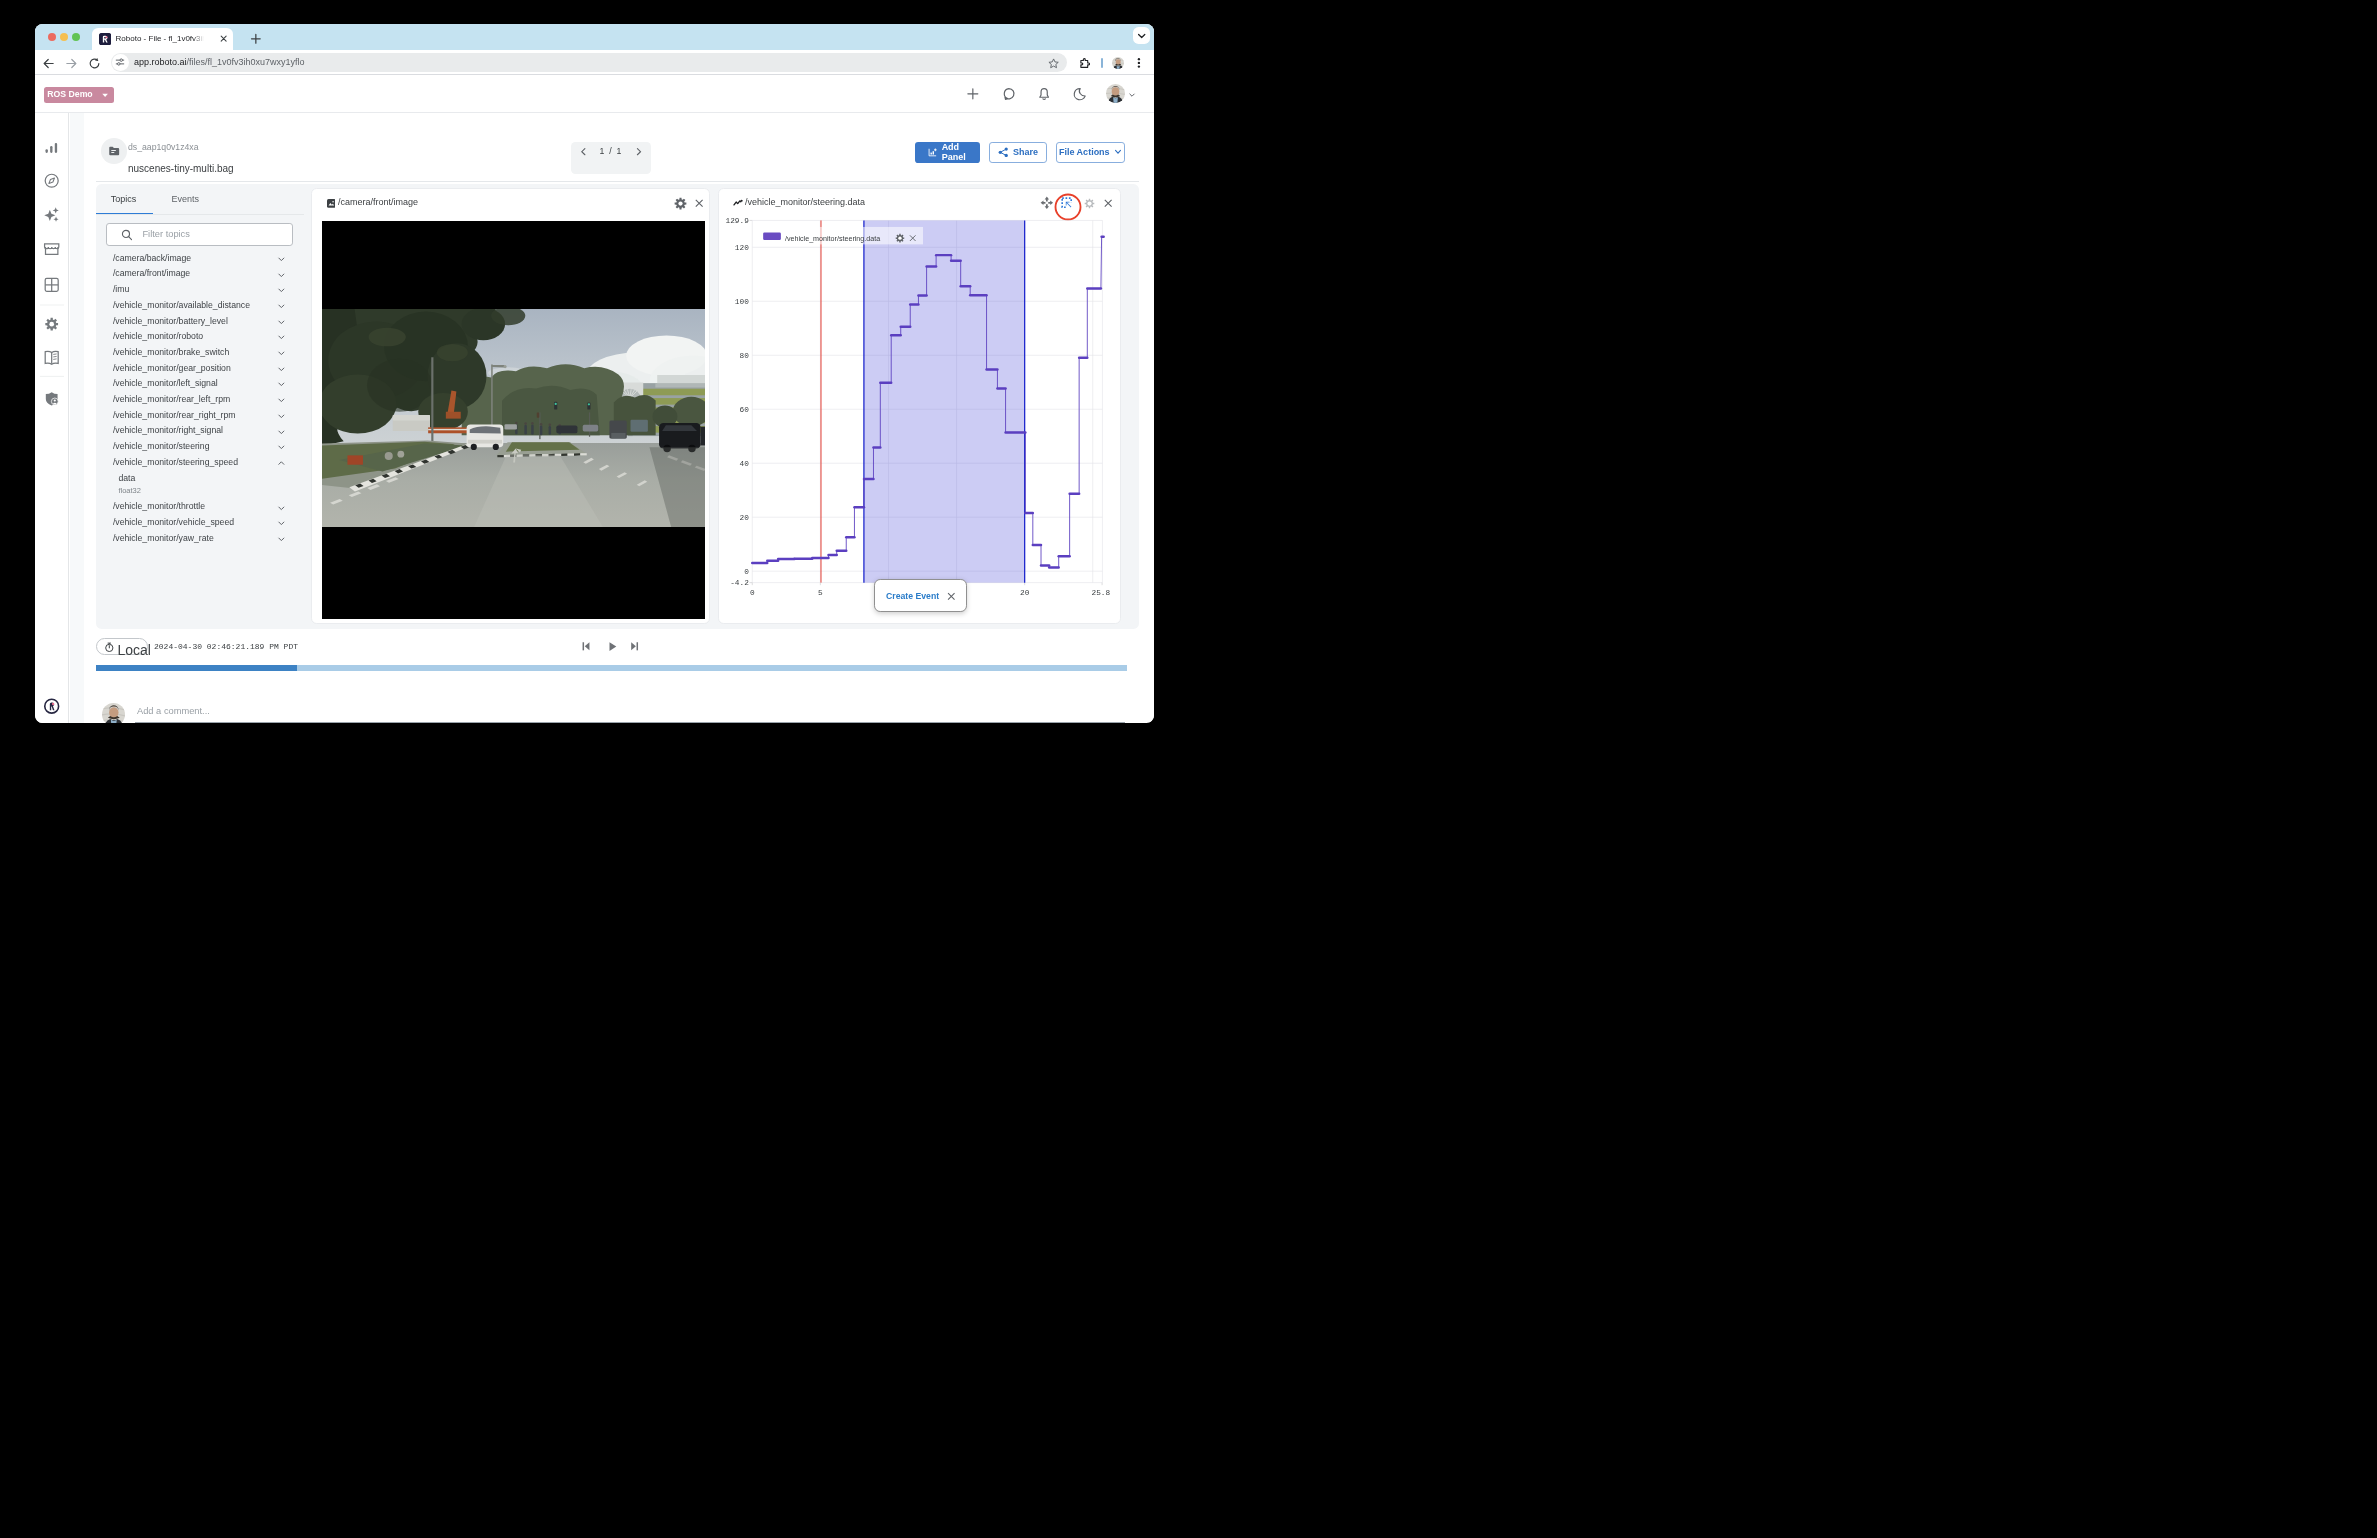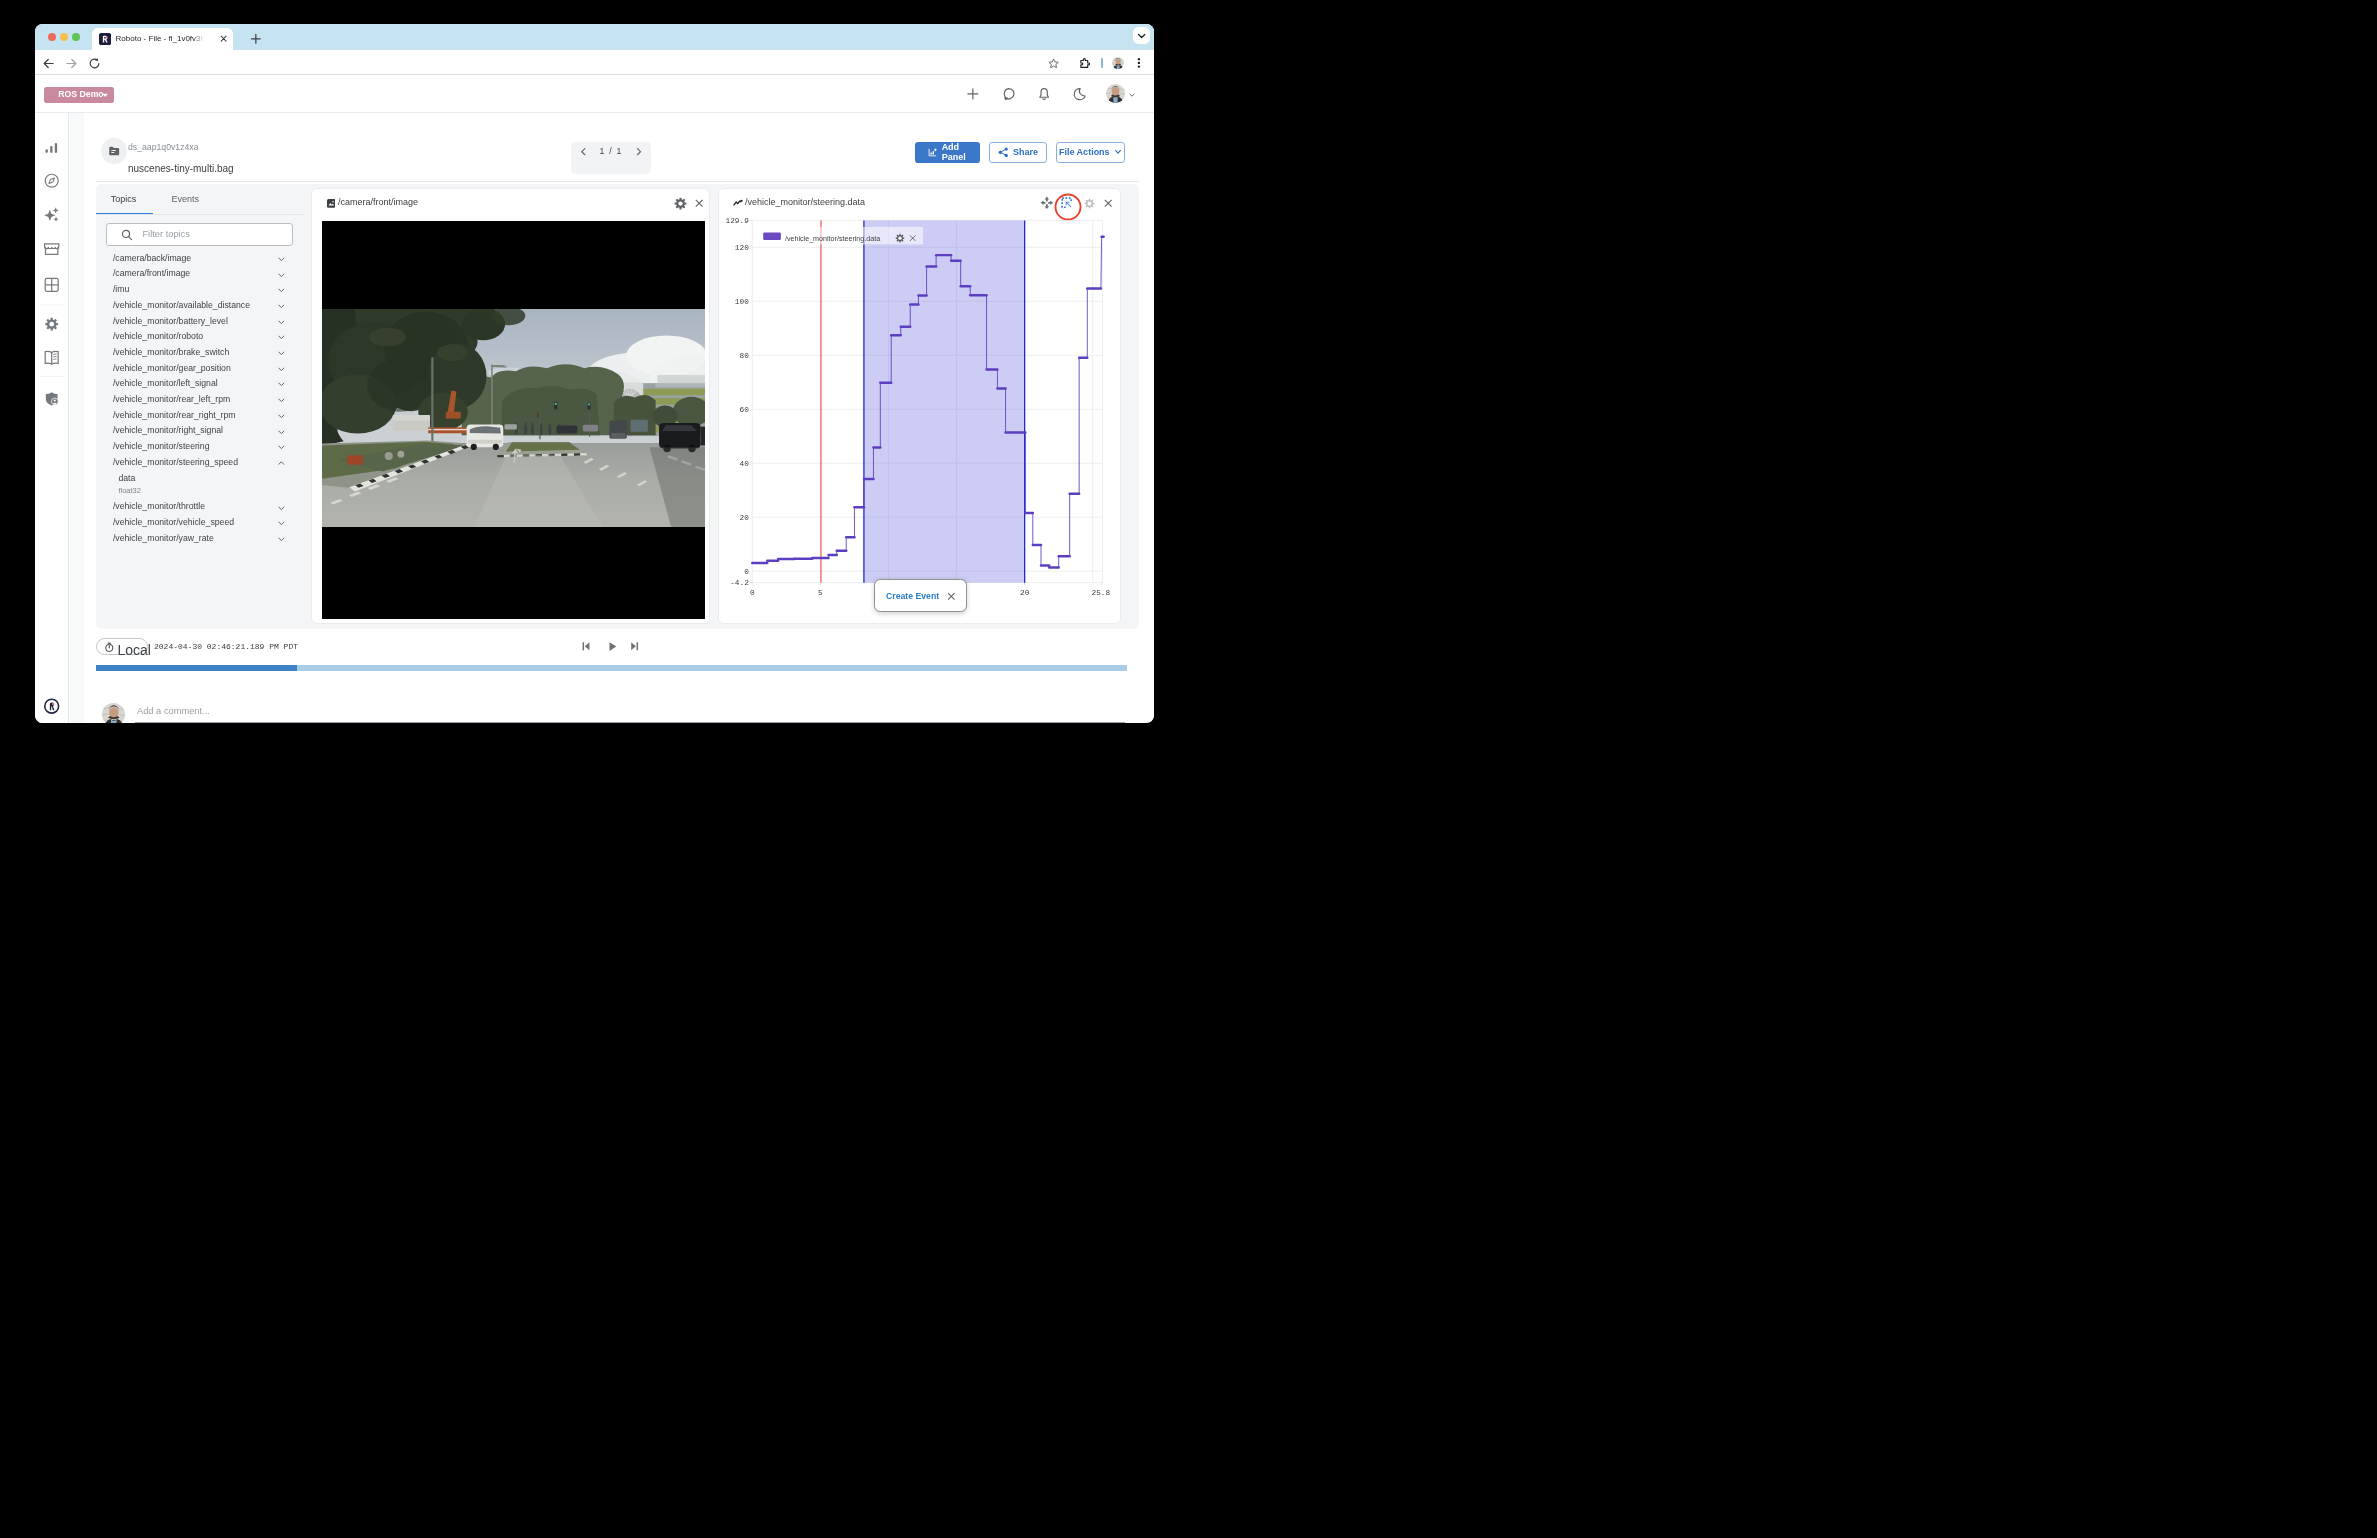--- a/index.html
+++ b/index.html
@@ -14,21 +14,21 @@
 #tab .tx { position:absolute; right:5px; top:6.2px; width:9.3px; height:9.3px; }
 #ntab { position:absolute; left:214px; top:8px; width:13.7px; height:13.7px; }
 #chevbtn { position:absolute; left:1098px; top:3.1px; width:17.4px; height:17.4px; background:#fff; border-radius:5.6px; }
 #toolbar { position:absolute; left:0; top:26px; width:100%; height:25.5px; background:#fff; border-bottom:0.6px solid #dadce0; }
 #urlbar { position:absolute; left:76px; top:29px; width:956px; height:19.6px; background:#e9ebec; border-radius:10px; }
 #urlic { position:absolute; left:1.2px; top:1.6px; width:17px; height:17px; background:#fff; border-radius:50%; }
 #urltext { position:absolute; left:23px; top:4.7px; font-size:9px; color:#202124; }
 #urltext span { color:#5f6368; }
 
 #appbar { position:absolute; left:0; top:52px; width:100%; height:37px; background:#fff; border-bottom:0.6px solid #e8eaed; }
-#rosdemo { position:absolute; left:9.3px; top:11.8px; width:70px; height:15.5px; background:#c9899f; border-radius:2.5px; color:#fff; font-size:8.7px; font-weight:bold; text-align:left; line-height:15.5px; padding-left:14px; }
+#rosdemo { position:absolute; left:9.3px; top:11.8px; width:70px; height:15.5px; background:#c9899f; border-radius:2.5px; color:#fff; font-size:8.7px; font-weight:bold; text-align:left; line-height:15.5px; padding-left:3px; }
 #sidebar { position:absolute; left:0; top:89px; width:34px; height:611px; background:#fff; border-right:0.6px solid #e4e6e8; }
 #gutter { position:absolute; left:35px; top:89px; width:14.3px; height:611px; background:#f7f9fa; }
 #main { position:absolute; left:49px; top:89px; width:1070px; height:609px; background:#fff; }
 
 #fhead { position:absolute; left:0; top:0; width:100%; height:68px; background:#fff; }
 #fcircle { position:absolute; left:17.4px; top:25.5px; width:25.5px; height:25.5px; border-radius:50%; background:#eef0f1; display:flex; align-items:center; justify-content:center; }
 #dsname { position:absolute; left:44px; top:29px; font-size:8.7px; color:#8b9095; }
 #fname { position:absolute; left:44px; top:42px; font-size:10px; color:#3d4043;margin-top:8px; }
 #pagpill { position:absolute; left:487px; top:29px; width:80px; height:32px; background:#f1f3f4; border-radius:4.4px; }
 #pagpill .n { position:absolute; left:0; top:4.4px; width:100%; text-align:center; font-size:8.7px; color:#3c4043; letter-spacing:1.2px;}
@@ -122,20 +122,35 @@
         <path d="M4 40 L10 40 Q7 32 12 28 L9 28 Q5 32 4 40 Z" fill="#33373d"></path>
         <path d="M36 40 L30 40 Q33 32 28 28 L31 28 Q35 32 36 40 Z" fill="#33373d"></path>
       </svg></div>
   <svg style="position:absolute;left:1098px;top:33px;" width="11.8" height="11.8" viewBox="0 0 19 19">
       <g fill="#202124">
         <circle cx="9.5" cy="3.5" r="1.9"></circle>
         <circle cx="9.5" cy="9.5" r="1.9"></circle>
         <circle cx="9.5" cy="15.5" r="1.9"></circle>
       </g>
     </svg>
+  <div id="urlbar">
+    <div id="urlic">
+        <svg style="position:absolute;left:3.1px;top:3.1px;" width="10" height="10" viewBox="0 0 16 16">
+          <g stroke="#5f6368" stroke-width="1.6" stroke-linecap="round">
+            <line x1="2" y1="5" x2="8" y2="5"></line>
+            <line x1="12" y1="5" x2="14" y2="5"></line>
+            <line x1="2" y1="11" x2="4" y2="11"></line>
+            <line x1="8" y1="11" x2="14" y2="11"></line>
+          </g>
+          <circle cx="10" cy="5" r="2" fill="#fff" stroke="#5f6368" stroke-width="1.6"></circle>
+          <circle cx="6" cy="11" r="2" fill="#fff" stroke="#5f6368" stroke-width="1.6"></circle>
+        </svg>
+      </div>
+    <div id="urltext">app.roboto.ai<span>/files/fl_1v0fv3ih0xu7wxy1yflo</span></div>
+  </div>
   <div id="appbar">
     <div id="rosdemo">ROS Demo<svg style="position:absolute;right:6.2px;top:5.6px;" width="6.2" height="5" viewBox="0 0 10 8">
           <path d="M0.5 1 L5 6.5 L9.5 1 Z" fill="#fff"></path>
         </svg></div>
     <svg style="position:absolute;left:931px;top:11.8px;" width="13.7" height="13.7" viewBox="0 0 22 22">
         <path d="M11 3 L11 19 M3 11 L19 11" stroke="#5f6368" stroke-width="1.9" stroke-linecap="round"></path>
       </svg>
     <svg style="position:absolute;left:967px;top:11.8px;" width="13.7" height="13.7" viewBox="0 0 22 22">
         <path d="M11 2.5 A8.3 8.3 0 1 1 4.8 16.3 L5.6 19.8 L9.3 18.6 A8.3 8.3 0 0 1 11 2.5 Z" fill="none" stroke="#5f6368" stroke-width="1.9" stroke-linejoin="round"></path>
       </svg>

